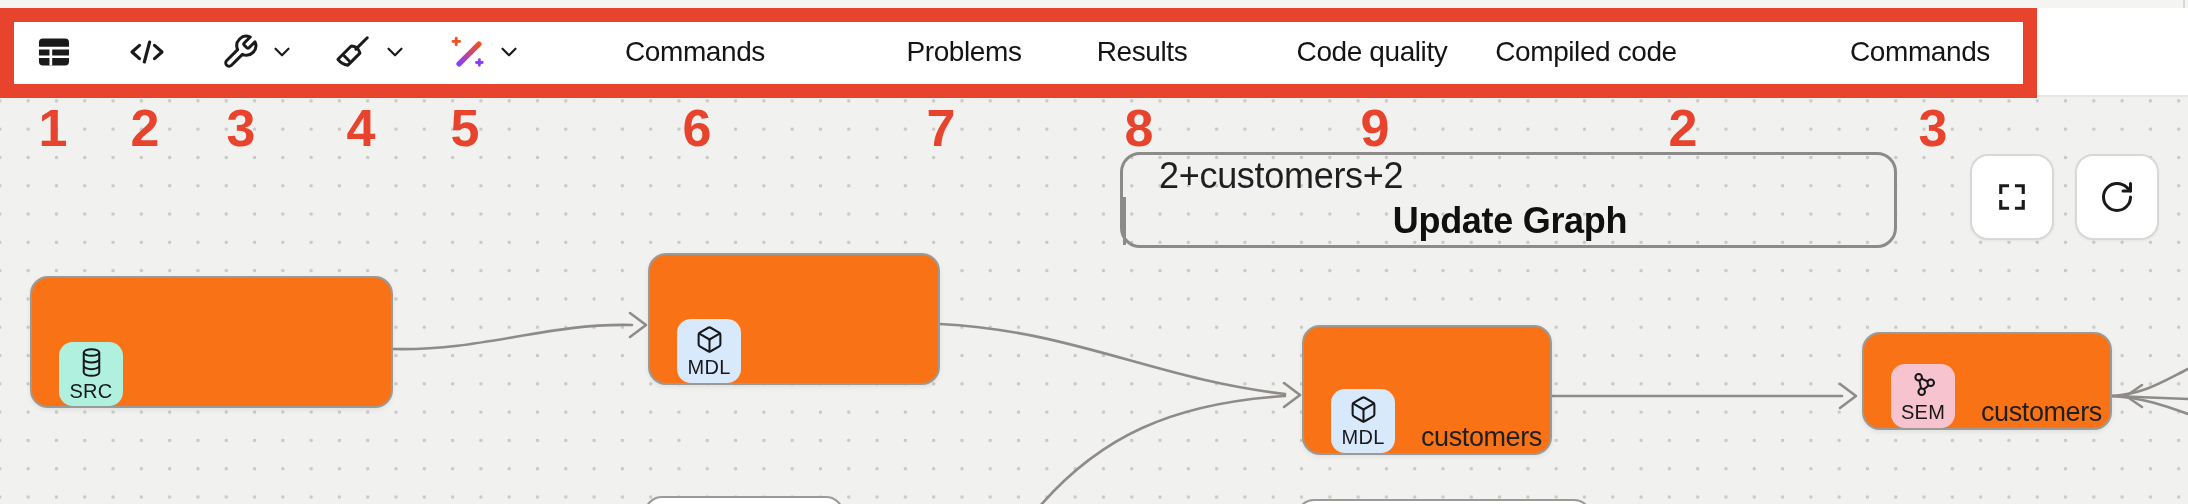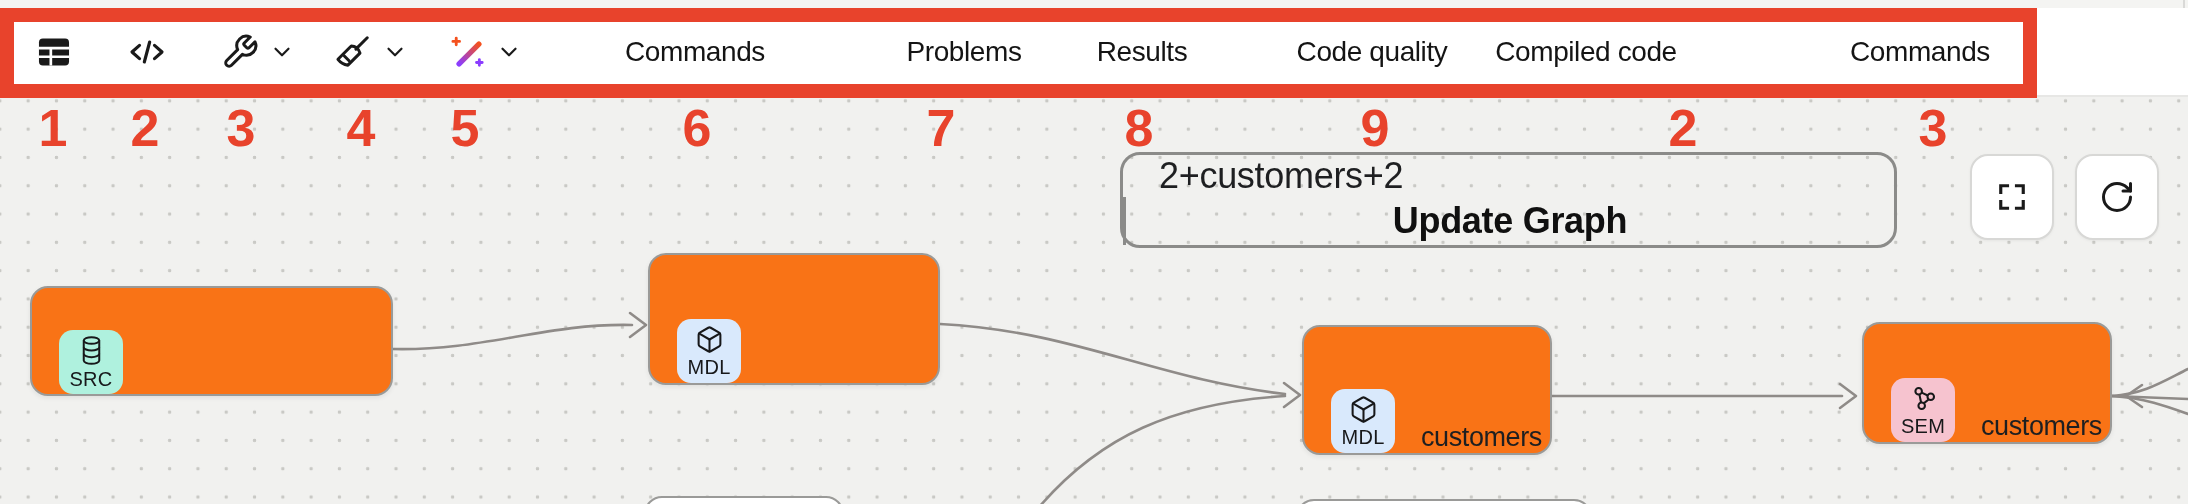--- a/index.html
+++ b/index.html
@@ -170,21 +170,21 @@
 
   <path d="M1552 396 L1842 396"></path>
   <path d="M1840 384 L1856 396 L1840 408"></path>
 
   <path d="M2112 396 L2188 399"></path>
   <path d="M2112 396 C2144 394 2162 382 2188 369"></path>
   <path d="M2112 396 C2144 398 2166 406 2188 414"></path>
   <path d="M2142 385 L2126 396 L2142 407"></path>
 </svg>
 
-<div class="node" style="left:30px;top:286px;width:363px;height:110px">
+<div class="node" style="left:30px;top:276px;width:363px;height:132px">
   <div class="badge" style="background-color: rgb(175, 241, 222);">
     <span>
       <svg width="27" height="31" viewBox="0 0 24 28" fill="none" stroke="#17181a" stroke-width="1.8">
         <ellipse cx="12" cy="5" rx="7" ry="3"></ellipse>
         <path d="M5 5v18c0 1.66 3.13 3 7 3s7-1.34 7-3V5"></path>
         <path d="M5 11c0 1.66 3.13 3 7 3s7-1.34 7-3"></path>
         <path d="M5 17c0 1.66 3.13 3 7 3s7-1.34 7-3"></path>
       </svg>
     </span>
     <span class="btype">SRC</span>
@@ -211,21 +211,21 @@
         <path d="M21 8a2 2 0 0 0-1-1.73l-7-4a2 2 0 0 0-2 0l-7 4A2 2 0 0 0 3 8v8a2 2 0 0 0 1 1.73l7 4a2 2 0 0 0 2 0l7-4A2 2 0 0 0 21 16Z"></path>
         <path d="m3.3 7 8.7 5 8.7-5"></path>
           <path d="M12 22V12"></path>
       </svg>
     </span>
     <span class="btype">MDL</span>
   </div>
   <span class="ntitle">customers</span>
 </div>
 
-<div class="node" style="left:1862px;top:322px;width:250px;height:122px">
+<div class="node" style="left:1862px;top:332px;width:250px;height:98px">
   <div class="badge" style="background-color: rgb(246, 195, 207);">
     <span>
       <svg width="29" height="29" viewBox="0 0 24 24" fill="none" stroke="#17181a" stroke-width="1.7">
         <circle cx="8" cy="6" r="2.7"></circle>
           <circle cx="18" cy="10.5" r="2.7"></circle>
           <circle cx="10.5" cy="18" r="2.7"></circle>
         <path d="M10.5 7.1 15.5 9.5M16.2 12.8l-4 3.2M8.6 8.6l1.4 6.7"></path>
       </svg>
     </span>
     <span class="btype">SEM</span>

